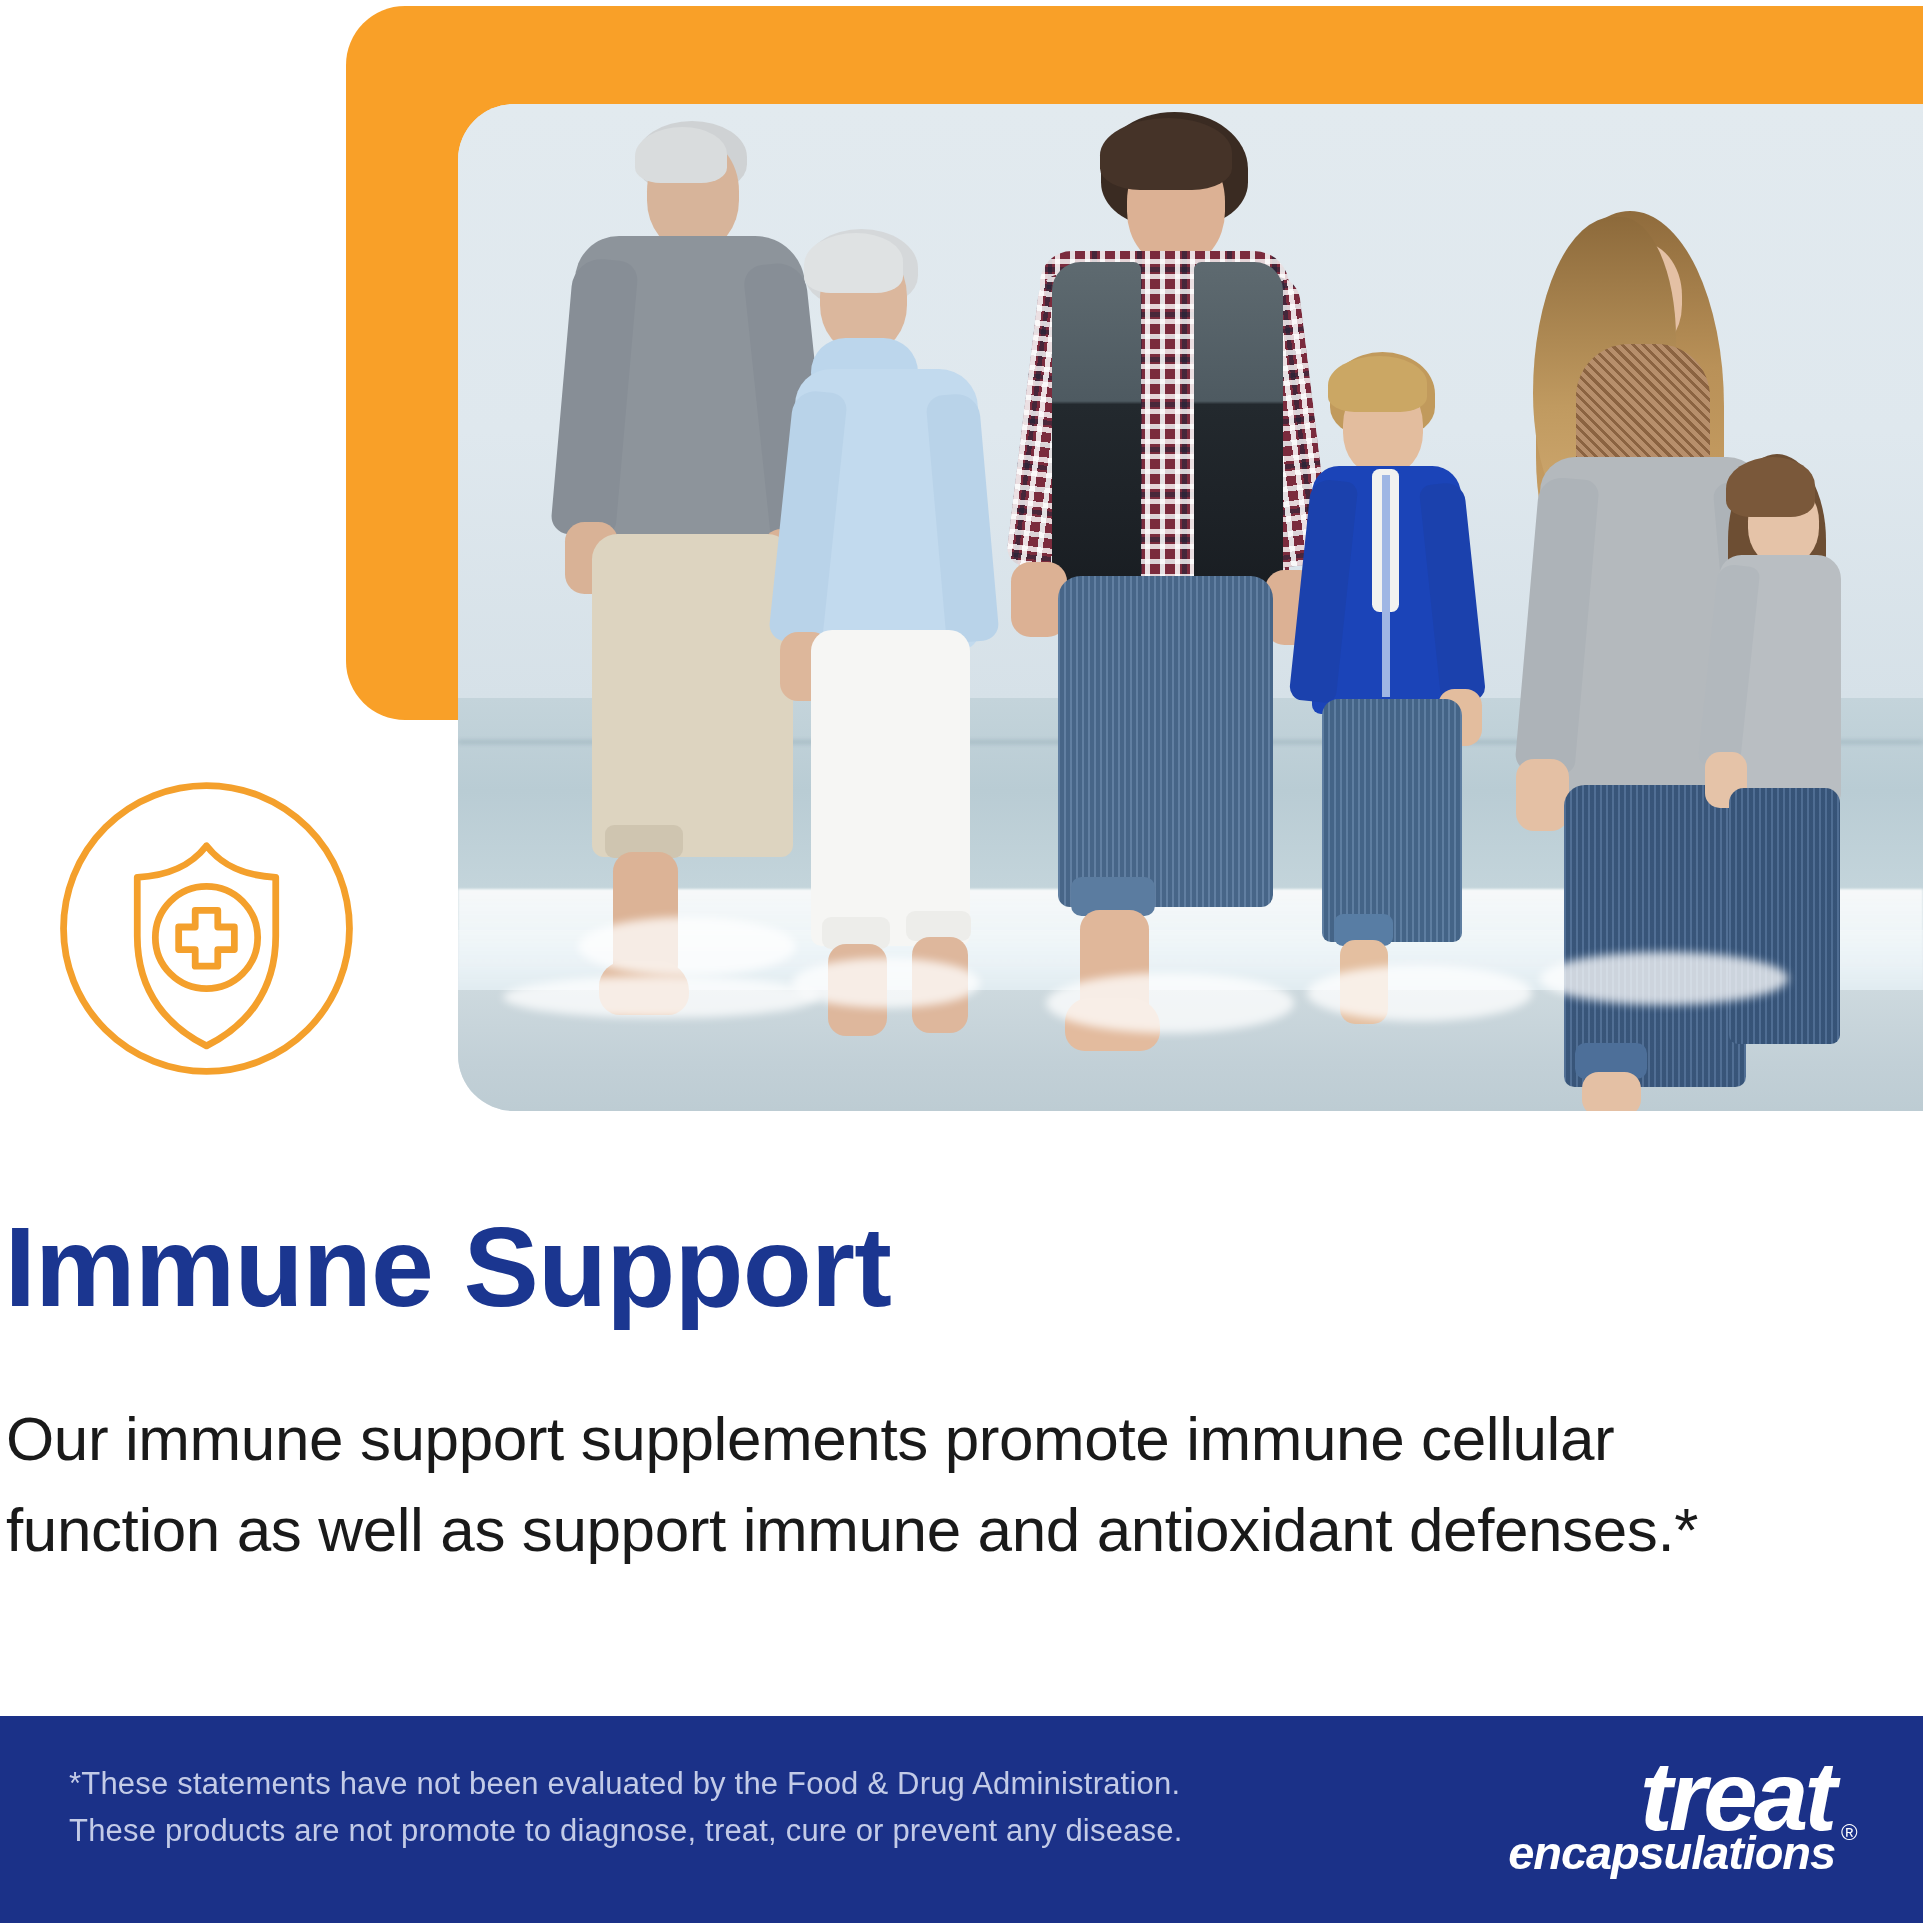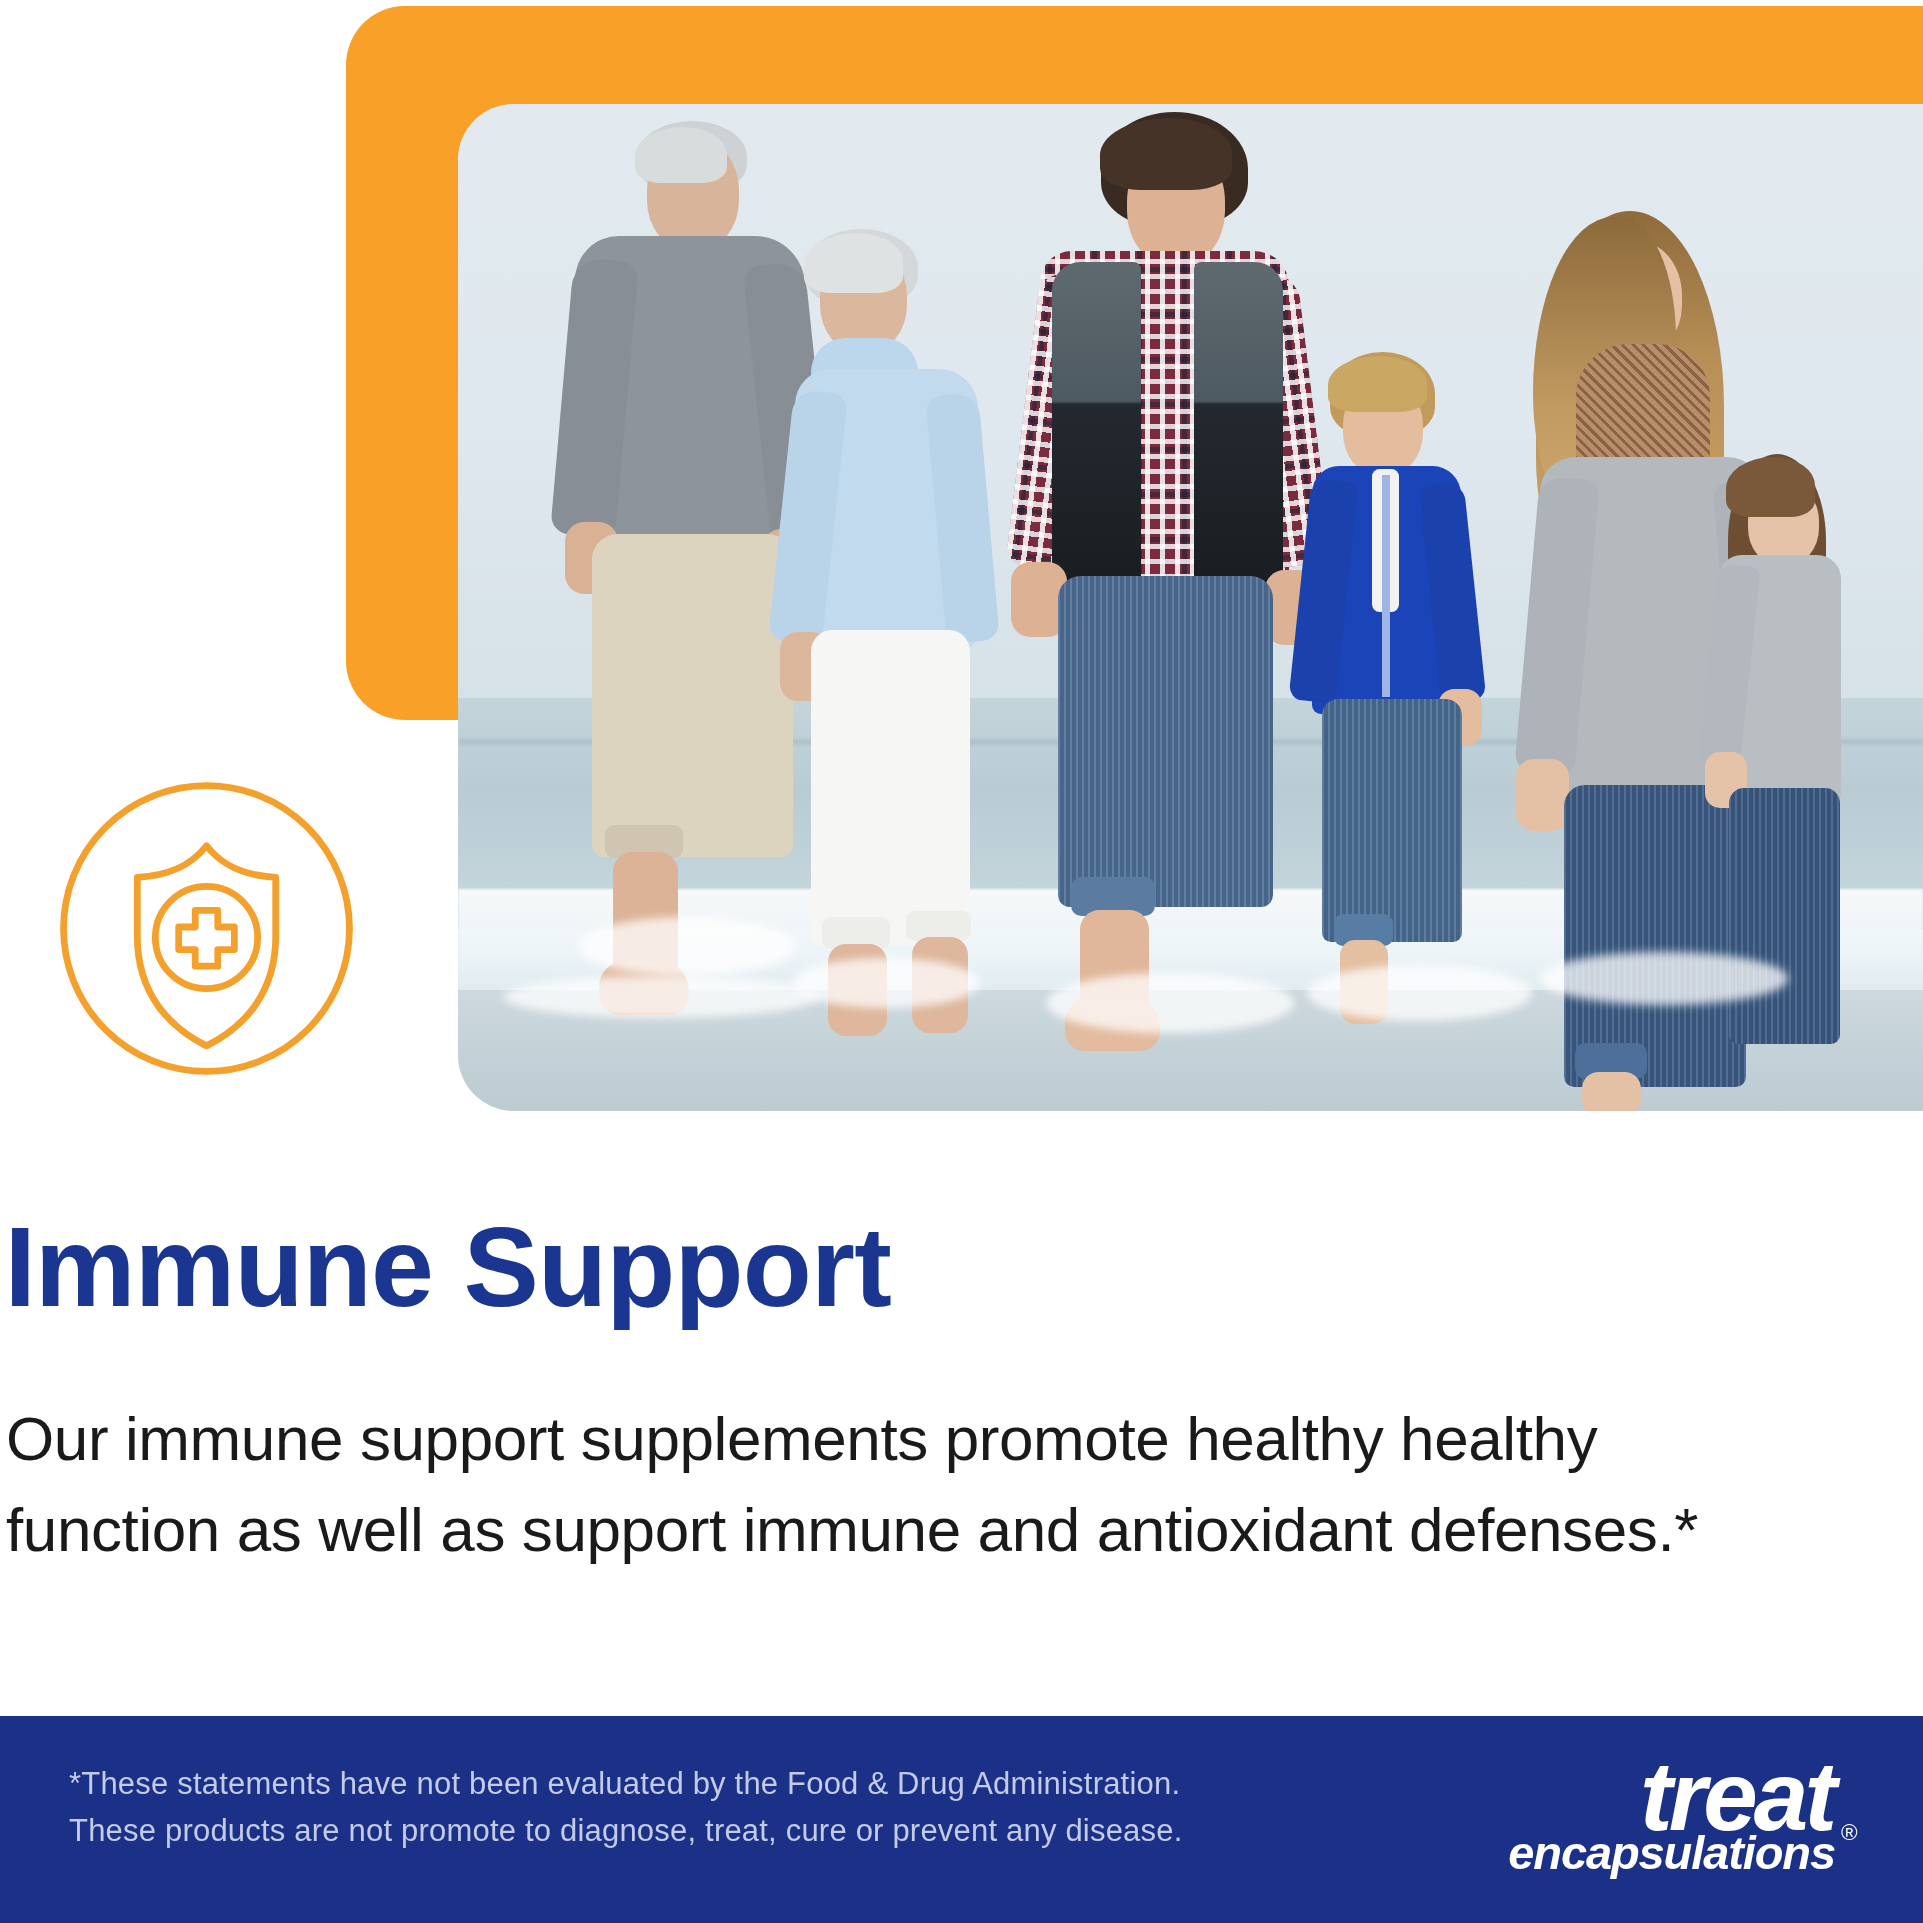--- a/index.html
+++ b/index.html
@@ -261,21 +261,21 @@
                C 248 332, 292 288, 292 210
                L 292 132
                C 252 130, 222 118, 200 90 Z" fill="none" stroke="#f4a02c" stroke-width="9" stroke-linejoin="round"></path>
       <circle cx="200" cy="212" r="68" fill="none" stroke="#f4a02c" stroke-width="9"></circle>
       <path d="M185 176 h30 v22 h22 v30 h-22 v22 h-30 v-22 h-22 v-30 h22 z" fill="none" stroke="#f4a02c" stroke-width="9" stroke-linejoin="round"></path>
     </svg>
   </div>
 </div>
 
 <h1 class="headline">Immune Support</h1>
-<p class="body-copy">Our immune support supplements promote healthy healthy function as well as support immune and antioxidant defenses.*</p>
+<p class="body-copy">Our immune support supplements promote immune cellular function as well as support immune and antioxidant defenses.*</p>
 
 <div class="footer">
   <div class="disclaimer">
     <div>*These statements have not been evaluated by the Food &amp; Drug Administration.</div>
     <div>These products are not promote to diagnose, treat, cure or prevent any disease.</div>
   </div>
   <div class="logo">
     <span class="pure">treat</span>
     <span class="enc">encapsulations</span>
     <span class="reg">®</span>

